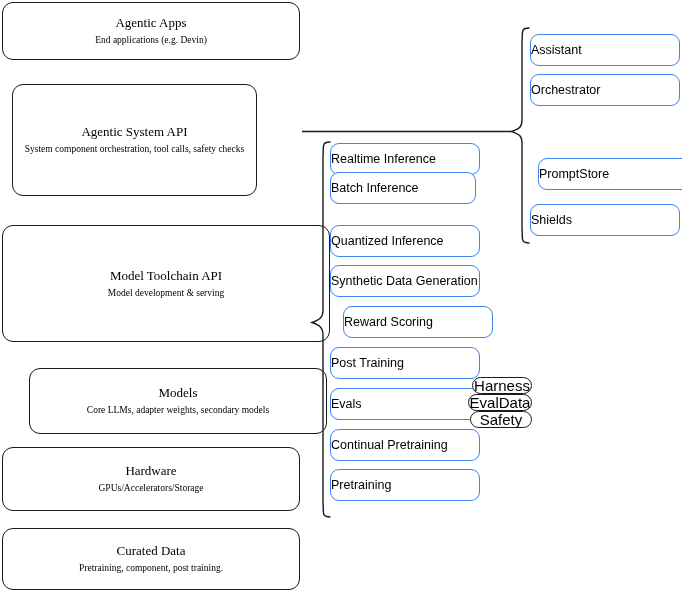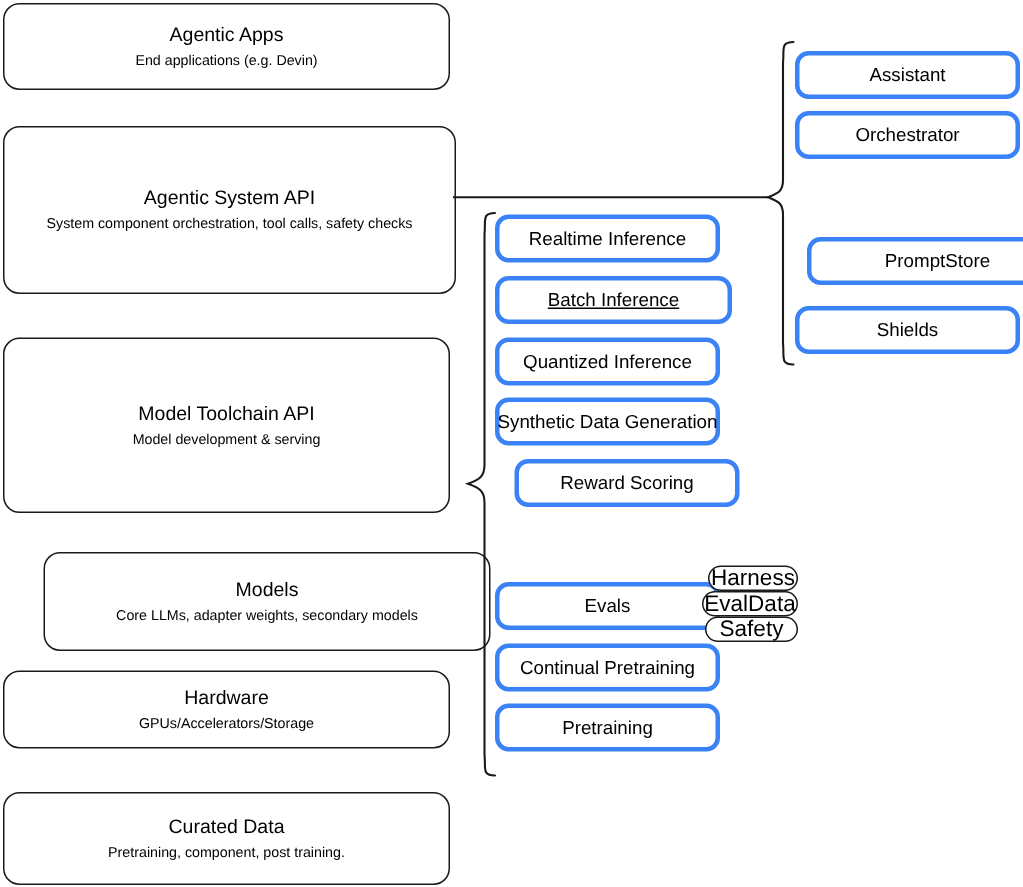--- a/index.html
+++ b/index.html
@@ -25,44 +25,44 @@
     position: absolute;
     box-sizing: border-box;
     border: 1px solid #1a1a1a;
     border-radius: 11px;
     background: #ffffff;
     display: flex;
     flex-direction: column;
     align-items: center;
     justify-content: center;
     text-align: center;
+    font-family: Liberation Serif, serif;
   }
   .box .title {
     font-size: 13px;
     line-height: 16px;
     color: #000;
     white-space: nowrap;
   }
   .box .subtitle {
     font-size: 9.5px;
     line-height: 13px;
     color: #000;
     margin-top: 3px;
     white-space: nowrap;
   }
   
   .pillbox {
     position: absolute;
     box-sizing: border-box;
-    border: 3px solid #3b82f6;
+    border: 1px solid #3b82f6;
     border-radius: 9px;
     background: #ffffff;
     display: flex;
     align-items: center;
-    justify-content: center;
     text-align: center;
     font-size: 12.5px;
     line-height: 14px;
     white-space: nowrap;
   }
   
   .tinypill {
     position: absolute;
     box-sizing: border-box;
     border: 1px solid #1a1a1a;
@@ -110,59 +110,62 @@
              C 319 325, 323 327, 323 335
              L 323 503
              C 324 512, 321 517, 330 517" fill="none" stroke="#1a1a1a" stroke-width="1.4" stroke-linecap="round"></path>
   </svg>
 
   <div class="box" style="left:2px; top:2px; width:298px; height:58px;">
     <div class="title">Agentic Apps</div>
     <div class="subtitle">End applications (e.g. Devin)</div>
   </div>
 
-  <div class="box" style="left:2px; top:84px; width:302px; height:112px;">
+  <div class="box" style="left:12px; top:84px; width:245px; height:112px;">
     <div class="title">Agentic System API</div>
     <div class="subtitle">System component orchestration, tool calls, safety checks</div>
   </div>
 
-  <div class="box" style="left:2px; top:225px; width:298px; height:117px;">
+  <div class="box" style="left:2px; top:225px; width:328px; height:117px;">
     <div class="title">Model Toolchain API</div>
     <div class="subtitle">Model development &amp; serving</div>
   </div>
 
   <div class="box" style="left:2px; top:368px; width:298px; height:66px;margin-left:27px;">
     <div class="title">Models</div>
     <div class="subtitle">Core LLMs, adapter weights, secondary models</div>
   </div>
 
-  <div class="box" style="left:2px; top:447px; width:298px; height:52px;">
+  <div class="box" style="left:2px; top:447px; width:298px; height:64px;">
     <div class="title">Hardware</div>
     <div class="subtitle">GPUs/Accelerators/Storage</div>
   </div>
 
   <div class="box" style="left:2px; top:528px; width:298px; height:62px;">
     <div class="title">Curated Data</div>
     <div class="subtitle">Pretraining, component, post training.</div>
   </div>
 
   <div class="pillbox" style="left:330px; top:143px; width:150px; height:32px;">
     <span>Realtime Inference</span>
   </div>
-  <div class="pillbox" style="left:330px; top:184px; width:158px; height:32px;text-decoration:underline;">
+  <div class="pillbox" style="left:330px; top:172px; width:146px; height:32px;">
     <span>Batch Inference</span>
   </div>
   <div class="pillbox" style="left:330px; top:225px; width:150px; height:32px;">
     <span>Quantized Inference</span>
   </div>
   <div class="pillbox" style="left:330px; top:265px; width:150px; height:32px;">
     <span>Synthetic Data Generation</span>
   </div>
   <div class="pillbox" style="left:330px; top:306px; width:150px; height:32px;margin-left:13px;">
     <span>Reward Scoring</span>
+  </div>
+  <div class="pillbox" style="left:330px; top:347px; width:150px; height:32px;">
+    <span>Post Training</span>
   </div>
   <div class="pillbox" style="left:330px; top:388px; width:150px; height:32px;">
     <span>Evals</span>
   </div>
   <div class="pillbox" style="left:330px; top:429px; width:150px; height:32px;">
     <span>Continual Pretraining</span>
   </div>
   <div class="pillbox" style="left:330px; top:469px; width:150px; height:32px;">
     <span>Pretraining</span>
   </div>

